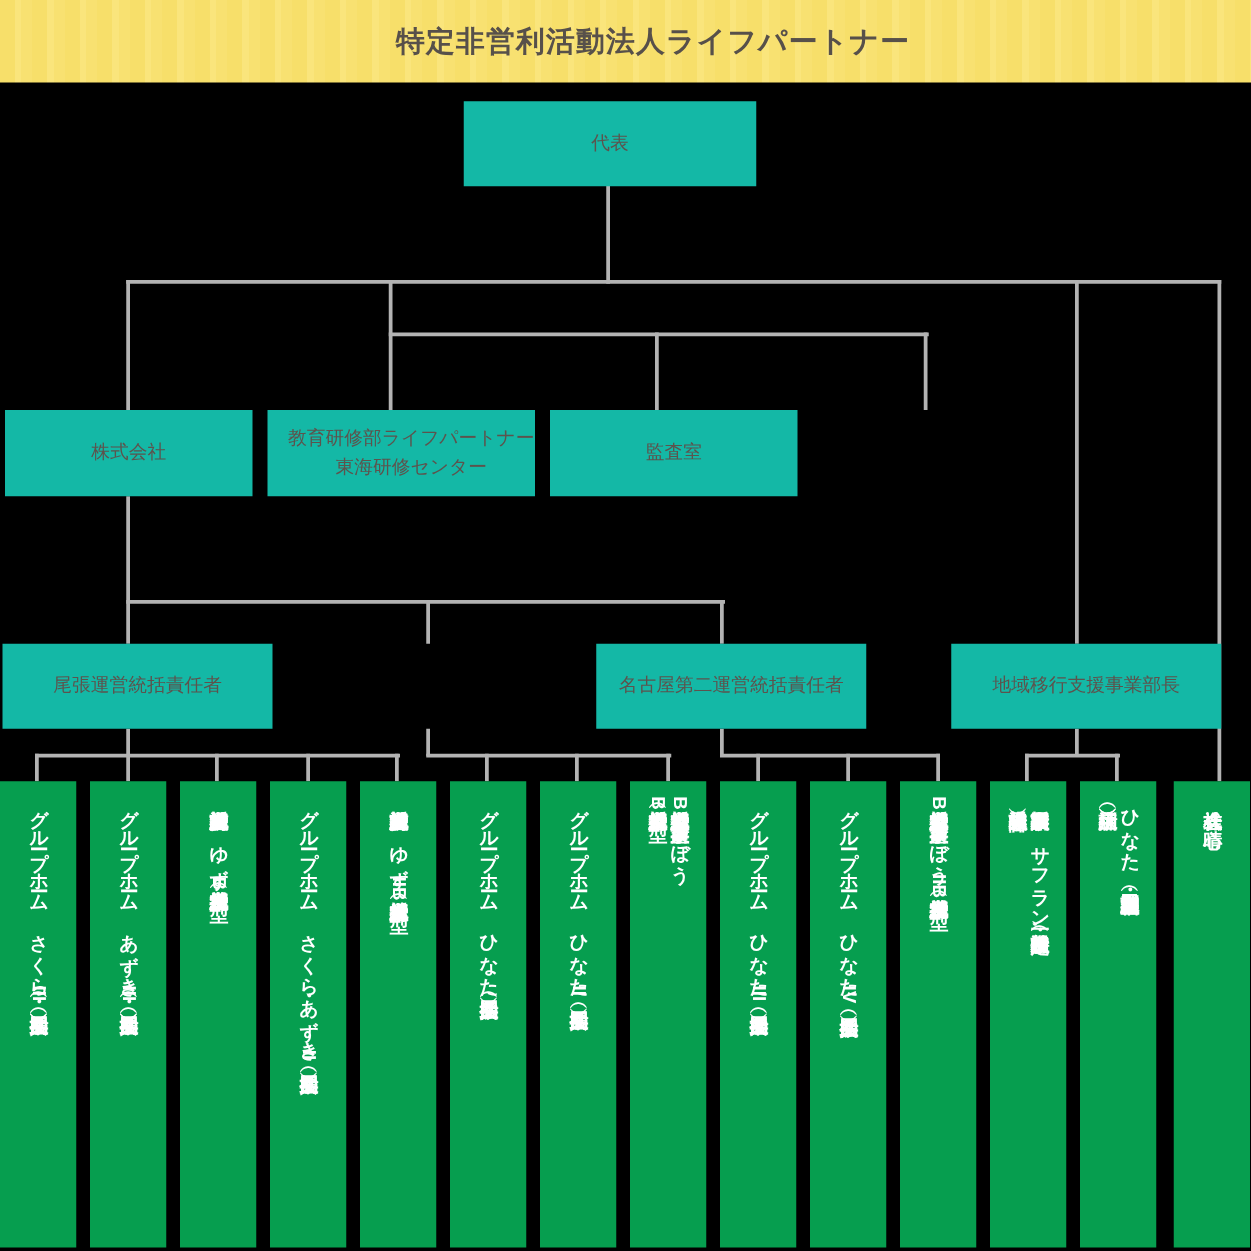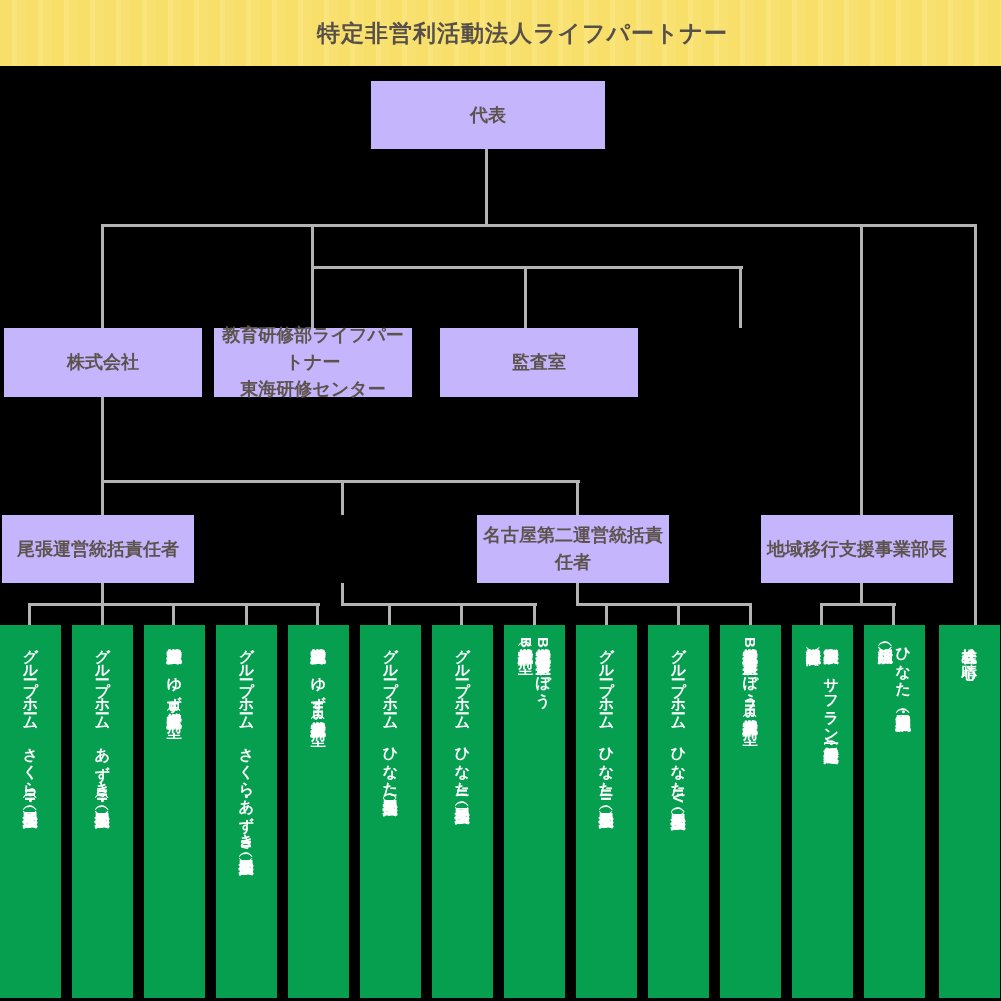--- a/index.html
+++ b/index.html
@@ -11,27 +11,27 @@
   .banner{
     position:absolute;left:0;top:0;width:1001px;height:66px;
     background:repeating-linear-gradient(90deg,#f7df6a 0px,#f7df6a 12px,#fae57c 12px,#fae57c 17px,#f8e171 17px,#f8e171 26px);
     display:flex;align-items:center;justify-content:center;padding-left:22px;
   }
   .banner h1{
     margin:0;font-size:23px;font-weight:700;color:#57504a;letter-spacing:1px;
   }
   
   .node{
-    position:absolute;background:#c4b5fd;color:#5d534d;
+    position:absolute;background:#14b8a6;color:#5d534d;
     display:flex;align-items:center;justify-content:center;text-align:center;
-    font-size:18px;font-weight:700;line-height:1.5;white-space:pre-line;
+    font-size:15px;font-weight:400;line-height:1.5;white-space:pre-line;
   }
   .ceo{left:371px;top:81px;width:234px;height:68px;}
   .l2{top:328px;height:69px;width:198px;}
-  .l3{top:515px;height:68px;width:192px;}
+  .l3{top:515px;height:68px;width:216px;}
   
   .ln{position:absolute;background:#b3b3b3;}
   
   .facility{
     position:absolute;top:625px;width:61px;height:373px;background:#069e4f;overflow:hidden;
   }
   .facility .vtxt{
     position:absolute;top:12px;left:50%;transform:translateX(-50%);
     writing-mode:vertical-rl;text-orientation:mixed;
     color:#fff;font-size:15px;font-weight:700;line-height:1.18;
@@ -81,21 +81,21 @@
   <div class="ln" style="left:749px;top:603px;width:3px;height:22px;"></div>
 
   <div class="ln" style="left:860px;top:583px;width:3px;height:22px;"></div>
   <div class="ln" style="left:820px;top:603px;width:76px;height:3px;"></div>
   <div class="ln" style="left:820px;top:603px;width:3px;height:22px;"></div>
   <div class="ln" style="left:892px;top:603px;width:3px;height:22px;"></div>
 
   <div class="node ceo">代表</div>
 
   <div class="node l2" style="left:4px;">株式会社</div>
-  <div class="node l2" style="left:214px;">教育研修部ライフパートナー
+  <div class="node l2" style="left:214px;padding-left:16px;">教育研修部ライフパートナー
 東海研修センター</div>
   <div class="node l2" style="left:440px;">監査室</div>
 
   <div class="node l3" style="left:2px;">尾張運営統括責任者</div>
   <div class="node l3" style="left:477px;">名古屋第二運営統括責任者</div>
   <div class="node l3" style="left:761px;">地域移行支援事業部長</div>
 
   <div class="facility" style="left:0px;">
       <div class="vtxt">グループホーム　さくら（I・II）（共同生活援助）</div>
     </div>

